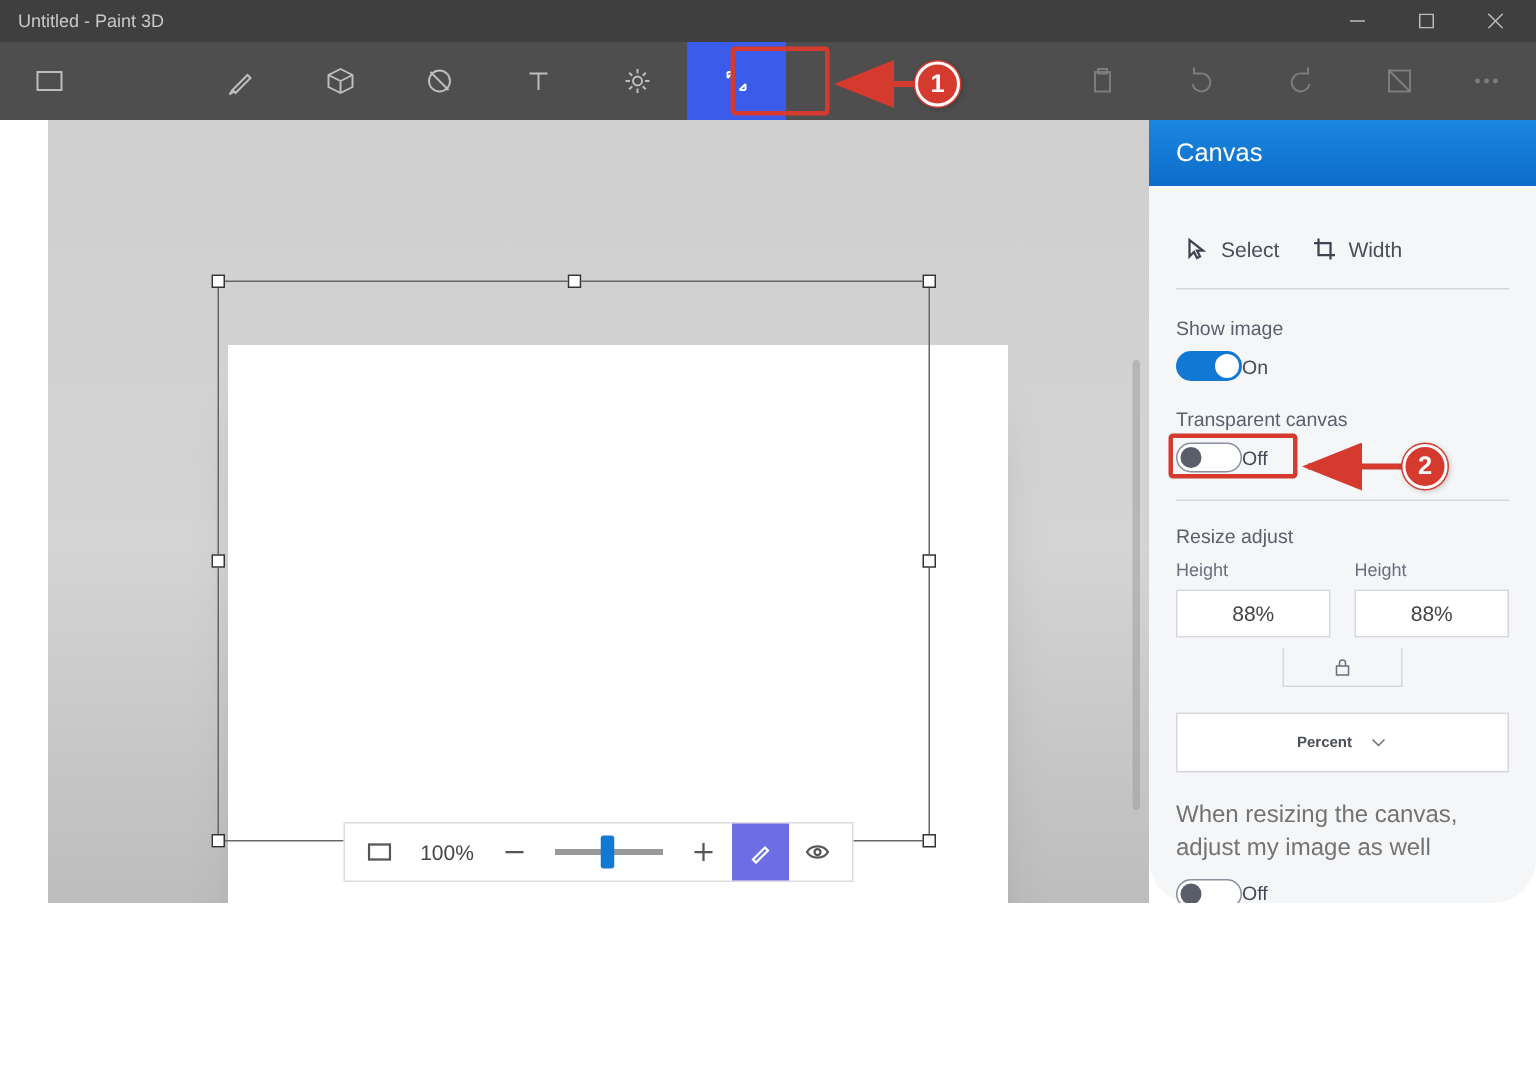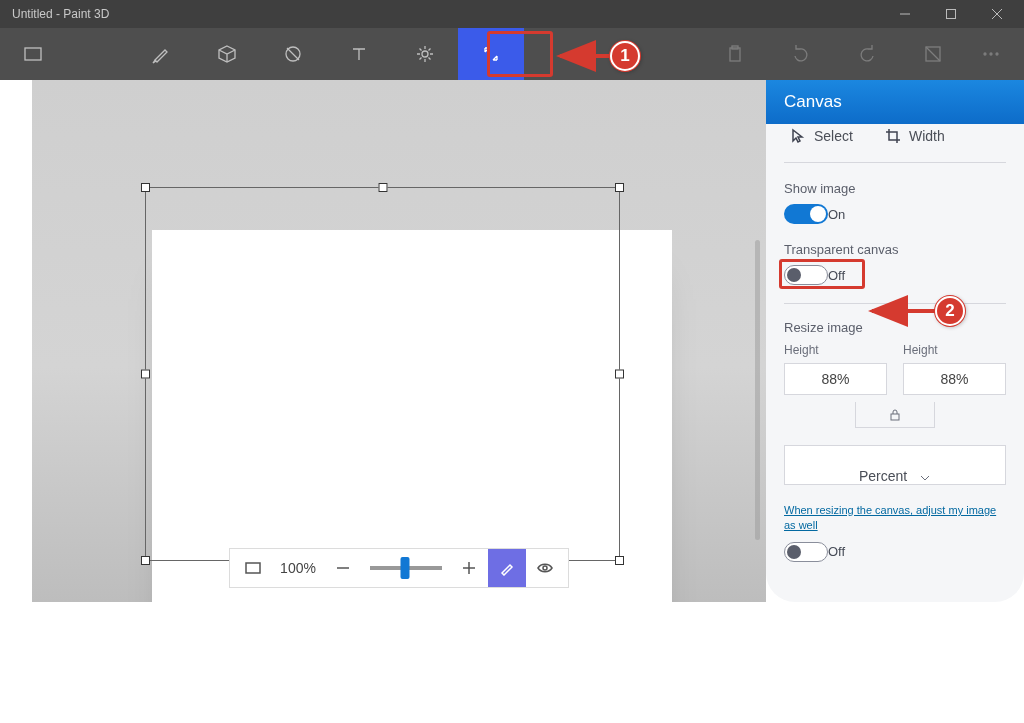--- a/index.html
+++ b/index.html
@@ -57,42 +57,42 @@
   .pencil { background:var(--accent-purple); }
   .pencil svg{stroke:#fff;}
 
   
   .ws-scroll{position:absolute;right:6px;top:160px;width:5px;height:300px;background:#999;border-radius:3px;opacity:.5;}
 
   
   .panel { width:258px; background:var(--panel-bg); display:flex; flex-direction:column;border-radius:29px; }
   .panel-header{ height:44px; background:linear-gradient(180deg,#1b87e0,#0d6cc9); color:#fff; display:flex; align-items:center; padding:0 18px; font-size:17px; font-weight:400;}
   .panel-body{ padding:0 18px 16px; flex:1; overflow:auto;}
-  .tool-row{ display:flex; gap:32px; padding:4px 6px 18px; border-bottom:1px solid var(--border-light); margin-bottom:18px;}
+  .tool-row{ display:flex; gap:22px; padding:34px 6px 18px; border-bottom:1px solid var(--border-light); margin-bottom:18px;}
   .tool-row .tool{ display:flex; align-items:center; gap:8px; font-size:14px; color:var(--text-dark);}
   .tool-row .tool svg{width:16px;height:16px;stroke:#3f4350;fill:none;stroke-width:1.5;}
   .sect-label{ font-size:13px; color:#5b5f6b; margin-bottom:8px;}
   .toggle-row{ display:flex; align-items:center; margin-bottom:18px;}
   .toggle{ width:44px; height:20px; border-radius:10px; position:relative;}
   .toggle.on{ background:var(--accent);}
   .toggle.on .knob{ position:absolute; right:2px; top:2px; width:16px; height:16px; border-radius:50%; background:#fff;}
   .toggle.off{ background:#fff; border:1px solid #8a8e9b;}
   .toggle.off .knob{ position:absolute; left:2px; top:2px; width:14px; height:14px; border-radius:50%; background:#5a5e6b;}
   .toggle-text{ font-size:13px; color:#454a56;}
   .divider{ height:1px; background:var(--border-light); margin:2px 0 16px;}
   .resize-row{ display:flex; gap:16px; margin-bottom:8px;}
   .resize-col{ flex:1; }
   .resize-col .lab{ font-size:12px; color:#6a6e7a; margin-bottom:6px;}
   .resize-col .val{ height:32px; border:1px solid var(--border-light); background:#fff; display:flex; align-items:center; justify-content:center; font-size:14px; color:#444;}
   .link-row{ display:flex; justify-content:center; margin:4px 0 16px;}
   .link-box{ width:80px; height:26px; border:1px solid var(--border-light); border-top:none; display:flex; align-items:flex-start; justify-content:center; position:relative; top:-1px;}
   .link-box svg{width:14px;height:14px;stroke:#6b6f7b;fill:none;position:relative;top:6px;}
-  .unit-select{ height:40px; border:1px solid var(--border-light); background:#fff; display:flex; align-items:flex-end; justify-content:center; gap:12px; font-size:14px; color:#4a4e57; margin-bottom:18px;}
+  .unit-select{ height:40px; border:1px solid var(--border-light); background:#fff; display:flex; align-items:center; justify-content:center; gap:12px; font-size:10px; color:#4a4e57; margin-bottom:18px;font-weight:bold;}
   .unit-select svg{width:12px;height:12px;stroke:#6a6e7a;fill:none;}
-  .note{ font-size:11px; color:#0369a1; line-height:1.4; margin-bottom:8px;text-decoration:underline;}
+  .note{ font-size:16px; color:#737373; line-height:1.4; margin-bottom:8px;}
 
   
   .annot{ position:absolute; pointer-events:none; }
   .circle-badge{ width:30px; height:30px; border-radius:50%; background:var(--annot-red); border:2px solid #fff; box-shadow:0 0 0 1px var(--annot-red), 1px 1px 4px rgba(0,0,0,.3); color:#fff; font-weight:700; font-size:17px; display:flex; align-items:center; justify-content:center;}
   .red-outline{ border:3px solid var(--annot-red); border-radius:3px; position:absolute;}
 
 </style>
 </head>
 <body>
 
@@ -276,21 +276,21 @@
         <div class="toggle-row" style="position:relative;">
           <div class="toggle off">
               <div class="knob"></div>
             </div>
           <span class="toggle-text">Off</span>
           <div class="red-outline" style="left:-5px; top:-6px; width:86px; height:30px;"></div>
         </div>
 
         <div class="divider"></div>
 
-        <div class="sect-label">Resize image</div>
+        <div class="sect-label">Resize adjust</div>
         <div class="resize-row">
           <div class="resize-col">
             <div class="lab">Height</div>
             <div class="val">
                 <span>88%</span>
               </div>
           </div>
           <div class="resize-col">
             <div class="lab">Height</div>
             <div class="val">

